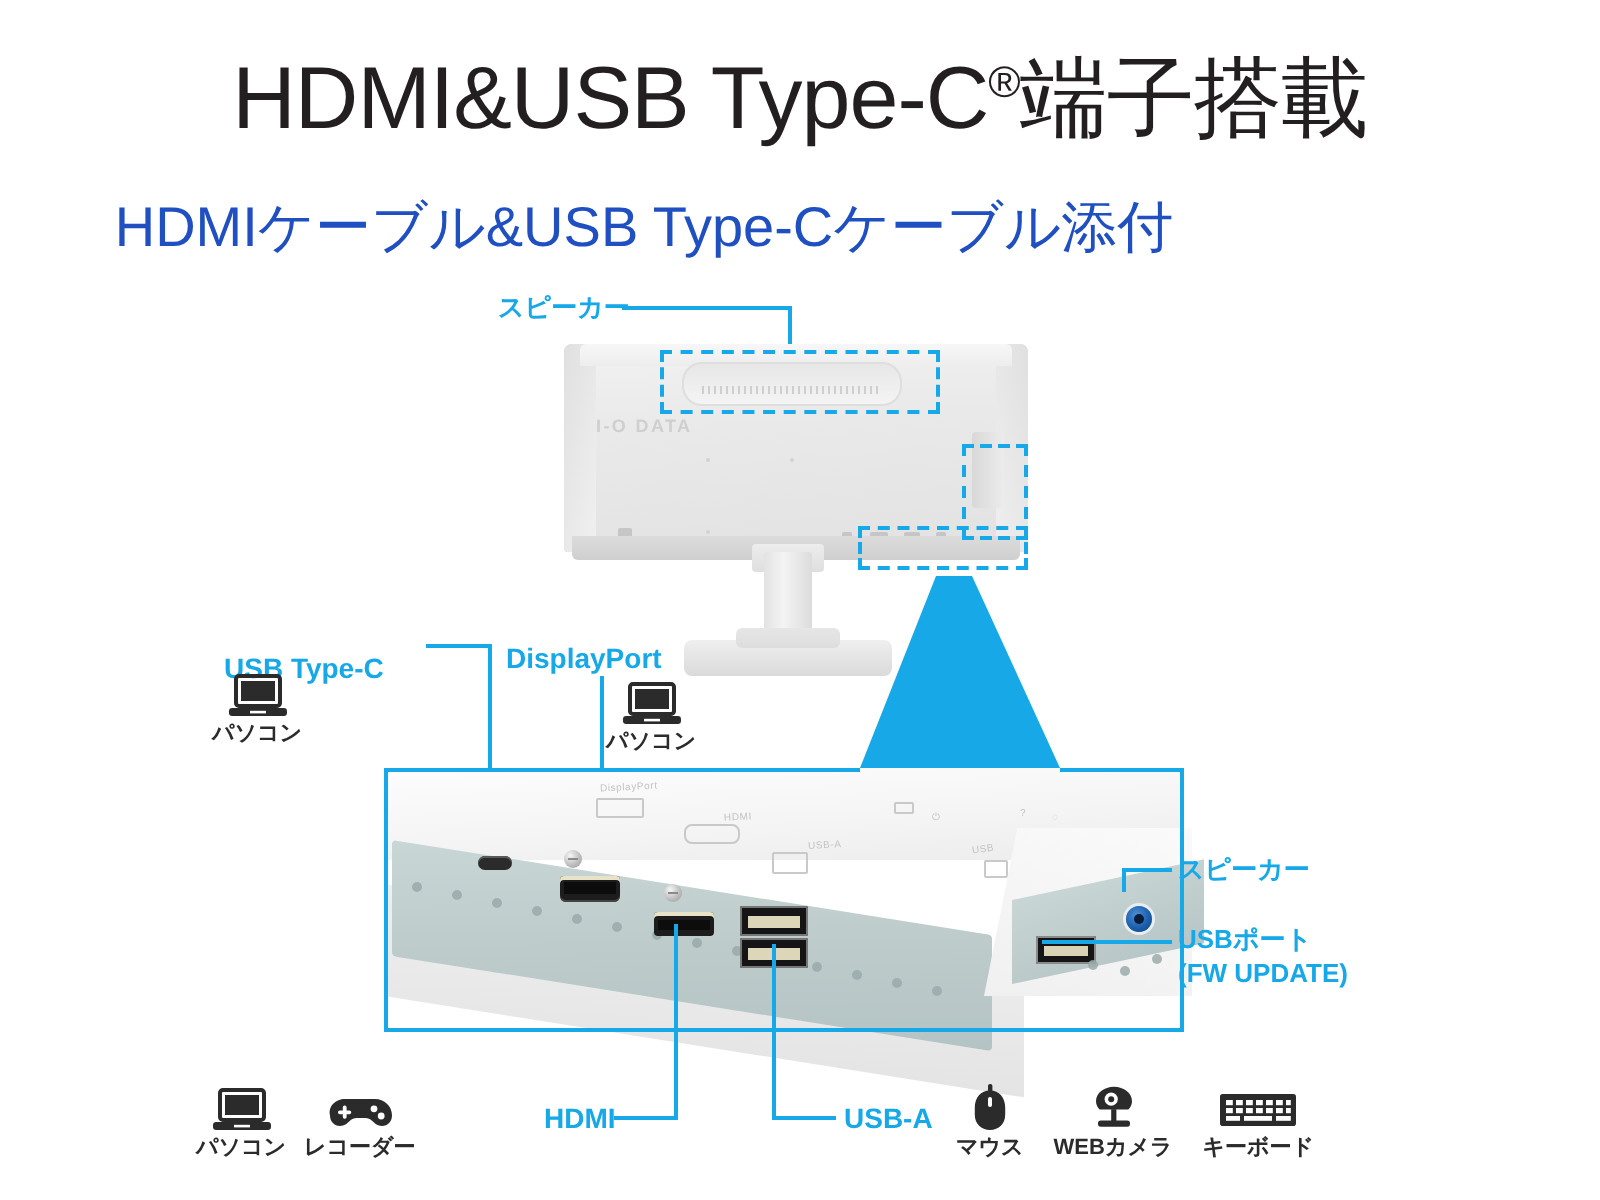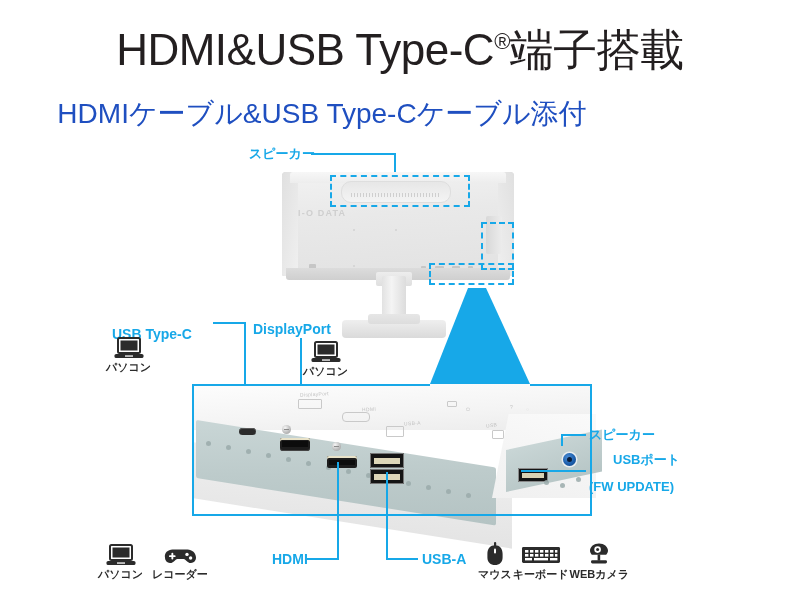--- a/index.html
+++ b/index.html
@@ -328,21 +328,21 @@
   <div class="ln lnv" style="left:590px;top:384px;height:132px;"></div>
   <div class="ln lnh" style="left:192px;top:384px;width:238px;"></div>
   <div class="ln lnh" style="left:530px;top:384px;width:62px;"></div>
   <div class="ln lnh" style="left:192px;top:514px;width:400px;"></div>
 
   <div class="ln lnv" style="left:561px;top:434px;height:12px;"></div>
   <div class="ln lnh" style="left:561px;top:434px;width:25px;"></div>
   <div class="lbl s13" style="left:589px;top:427px;">スピーカー</div>
 
   <div class="ln lnh" style="left:521px;top:470px;width:65px;"></div>
-  <div class="lbl s13" style="left:589px;top:452px;margin-left:24px;">USBポート</div>
+  <div class="lbl s13" style="left:589px;top:462px;">USBポート</div>
   <div class="lbl s13" style="left:589px;top:479px;">(FW UPDATE)</div>
 
   <div class="ln lnv" style="left:337px;top:462px;height:98px;"></div>
   <div class="ln lnh" style="left:307px;top:558px;width:32px;"></div>
   <div class="lbl s14" style="left:272px;top:551px;">HDMI</div>
 
   <div class="ln lnv" style="left:386px;top:472px;height:88px;"></div>
   <div class="ln lnh" style="left:386px;top:558px;width:32px;"></div>
   <div class="lbl s14" style="left:422px;top:551px;">USB-A</div>
 
@@ -365,30 +365,42 @@
           <rect x="6" y="9.2" width="6.6" height="1.9" rx="0.9" fill="#ffffff"></rect>
           <rect x="8.4" y="6.8" width="1.9" height="6.6" rx="0.9" fill="#ffffff"></rect>
           <circle cx="24" cy="8.4" r="1.7" fill="#ffffff"></circle>
           <circle cx="27.6" cy="12" r="1.7" fill="#ffffff"></circle>
         </svg>
       </div>
       <div class="cap">レコーダー</div>
     </div>
   </div>
 
-  <div class="devgroup" style="left:478px;top:540px;gap:1px;justify-content:center;">
+  <div class="devgroup" style="left:478px;top:540px;gap:15px;justify-content:center;">
     <div class="dev">
       <div class="ic">
         <svg width="20" height="24" viewBox="0 0 20 24">
           <rect x="9" y="0" width="2.2" height="6" rx="1" fill="#2b2b2b"></rect>
           <path d="M10 3.2c4.6 0 7.6 3.4 7.6 8.6v3.6c0 4.6-3.2 7.6-7.6 7.6s-7.6-3-7.6-7.6v-3.6c0-5.2 3-8.6 7.6-8.6z" fill="#2b2b2b"></path>
           <rect x="9" y="6.5" width="2" height="5" rx="1" fill="#ffffff"></rect>
         </svg>
       </div>
       <div class="cap">マウス</div>
+    </div>
+    <div class="dev">
+      <div class="ic">
+        <svg width="30" height="24" viewBox="0 0 30 24">
+          <path d="M15 1.4c5 0 9 3.2 9 7.2 0 1.6-.7 3-1.8 4.1H7.8C6.7 11.6 6 10.2 6 8.6c0-4 4-7.2 9-7.2z" fill="#2b2b2b"></path>
+          <circle cx="13.6" cy="7.6" r="3.3" fill="#ffffff"></circle>
+          <circle cx="13.6" cy="7.6" r="1.5" fill="#2b2b2b"></circle>
+          <rect x="13.6" y="12.6" width="2.6" height="6" fill="#2b2b2b"></rect>
+          <rect x="7" y="18.2" width="16" height="3.2" rx="1.4" fill="#2b2b2b"></rect>
+        </svg>
+      </div>
+      <div class="cap">WEBカメラ</div>
     </div>
     <div class="dev">
       <div class="ic">
         <svg width="40" height="22" viewBox="0 0 40 22">
           <rect x="1" y="3" width="38" height="16" rx="1.4" fill="#2b2b2b"></rect>
           <g fill="#ffffff">
             <rect x="4" y="6" width="3.4" height="2.6"></rect>
               <rect x="9" y="6" width="3.4" height="2.6"></rect>
             <rect x="14" y="6" width="3.4" height="2.6"></rect>
               <rect x="19" y="6" width="3.4" height="2.6"></rect>
@@ -403,27 +415,15 @@
               <rect x="29" y="10" width="3.4" height="2.6"></rect>
             <rect x="34" y="10" width="2.4" height="2.6"></rect>
             <rect x="4" y="14" width="7" height="2.4"></rect>
               <rect x="13" y="14" width="14" height="2.4"></rect>
             <rect x="29" y="14" width="7.4" height="2.4"></rect>
           </g>
         </svg>
       </div>
       <div class="cap">キーボード</div>
     </div>
-    <div class="dev">
-      <div class="ic">
-        <svg width="30" height="24" viewBox="0 0 30 24">
-          <path d="M15 1.4c5 0 9 3.2 9 7.2 0 1.6-.7 3-1.8 4.1H7.8C6.7 11.6 6 10.2 6 8.6c0-4 4-7.2 9-7.2z" fill="#2b2b2b"></path>
-          <circle cx="13.6" cy="7.6" r="3.3" fill="#ffffff"></circle>
-          <circle cx="13.6" cy="7.6" r="1.5" fill="#2b2b2b"></circle>
-          <rect x="13.6" y="12.6" width="2.6" height="6" fill="#2b2b2b"></rect>
-          <rect x="7" y="18.2" width="16" height="3.2" rx="1.4" fill="#2b2b2b"></rect>
-        </svg>
-      </div>
-      <div class="cap">WEBカメラ</div>
-    </div>
   </div>
 
 </div>
 
 </body></html>

